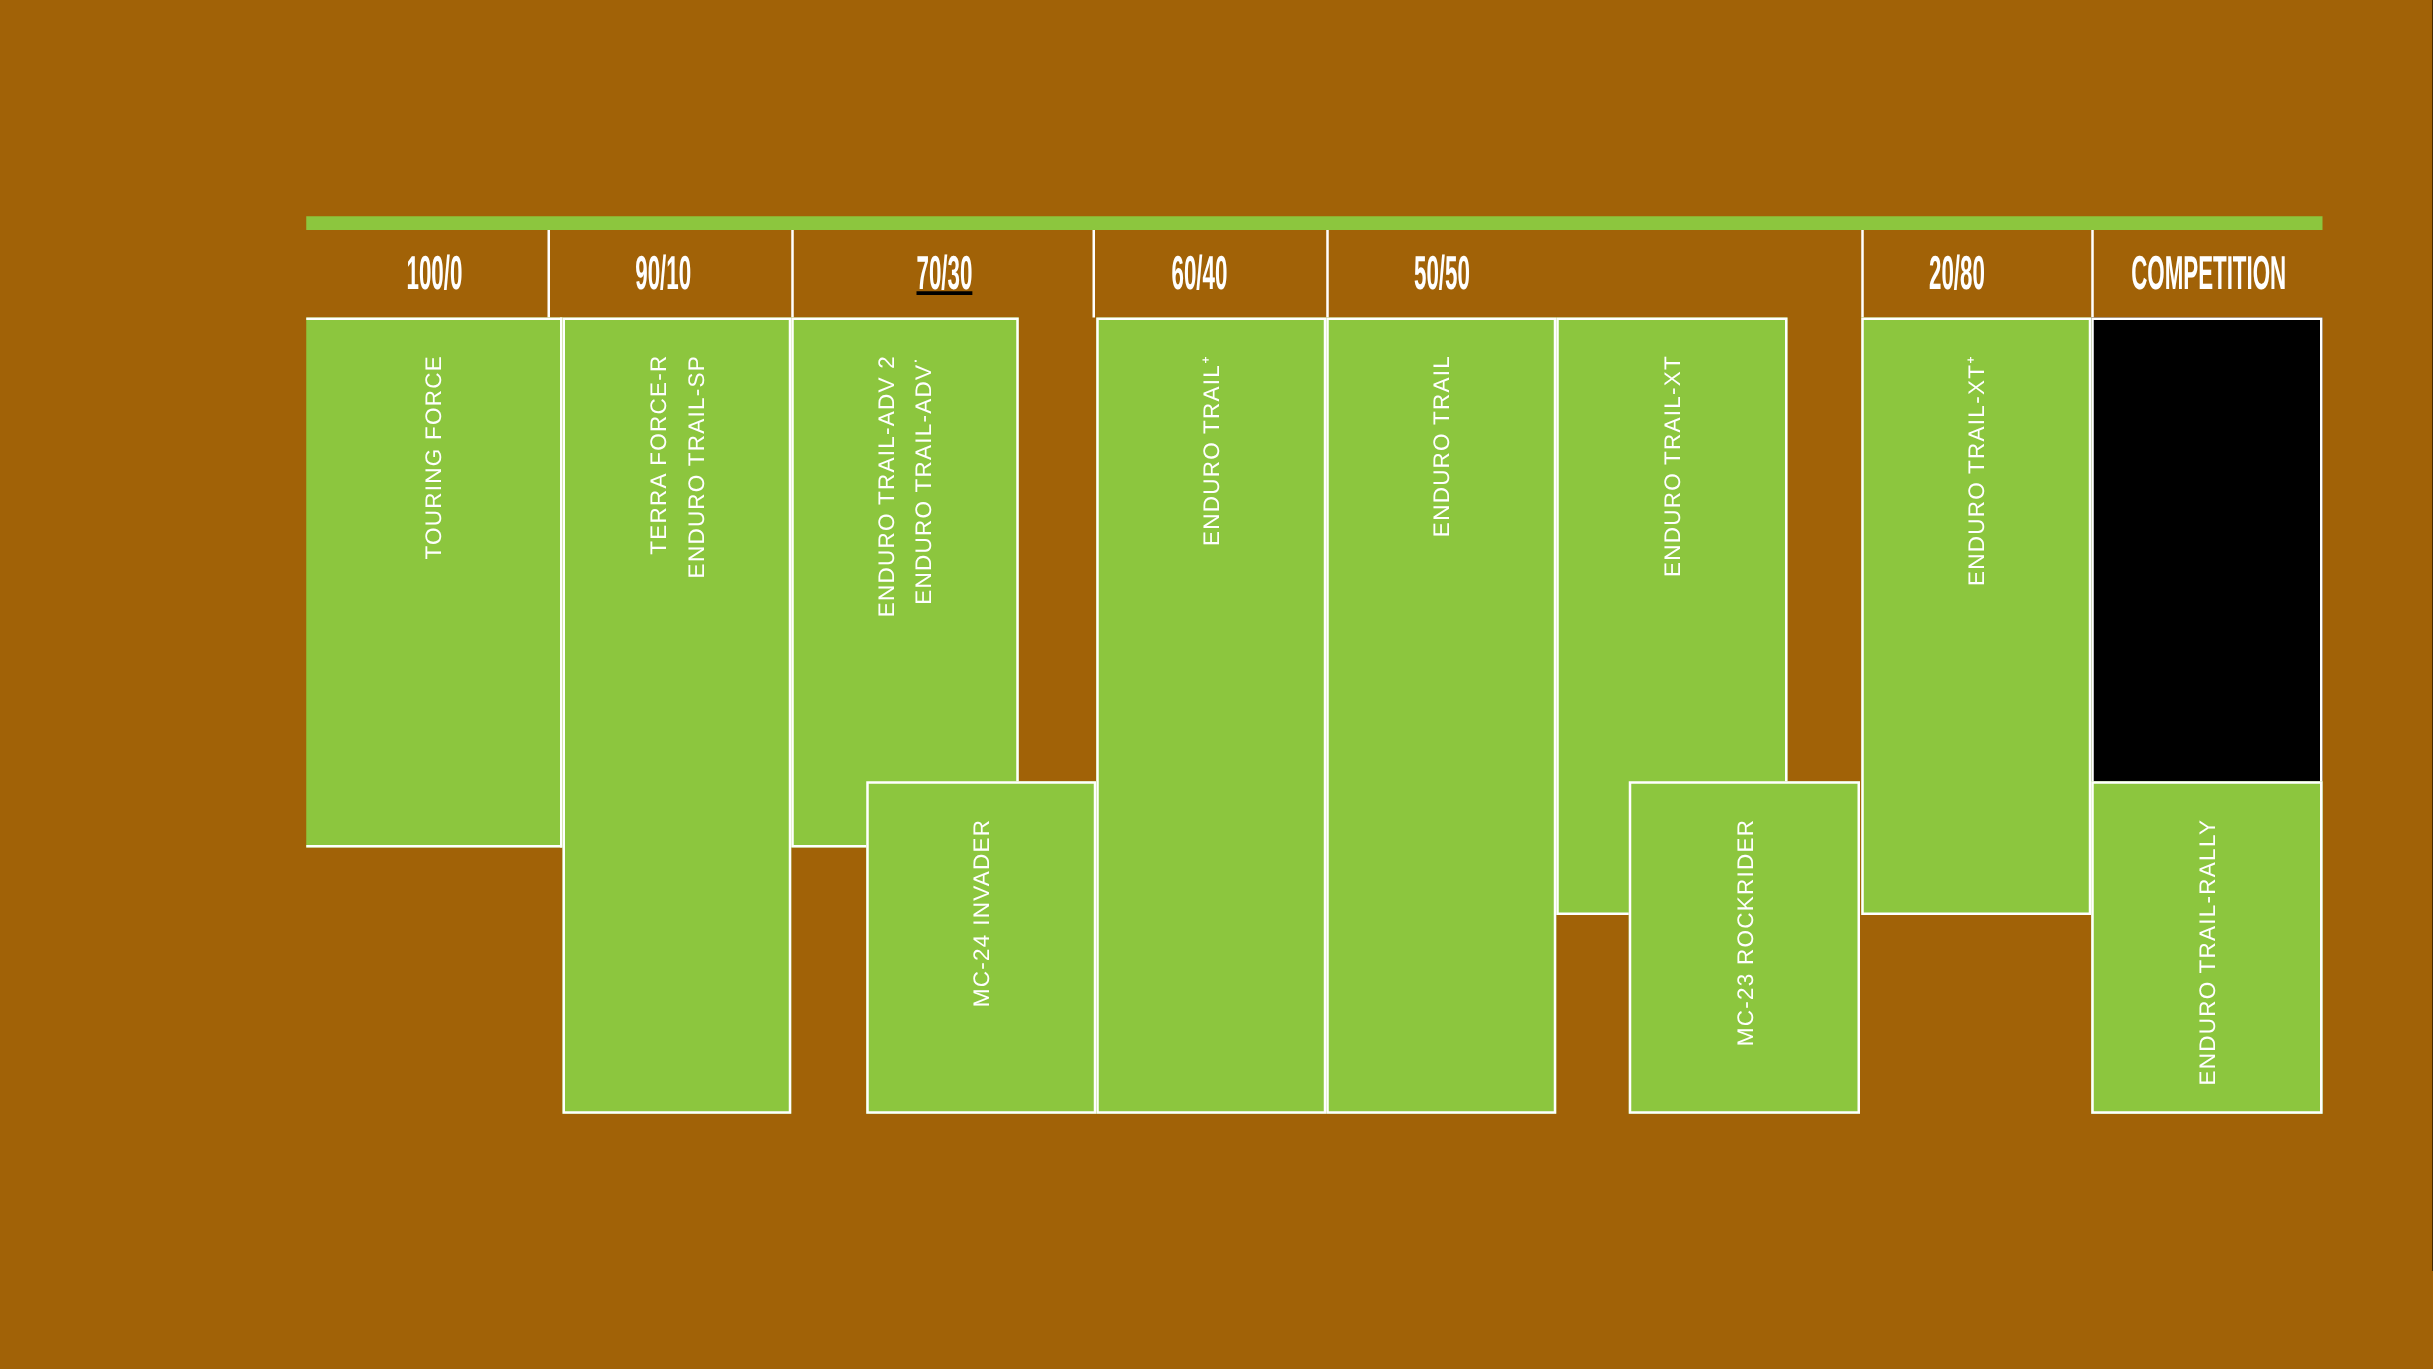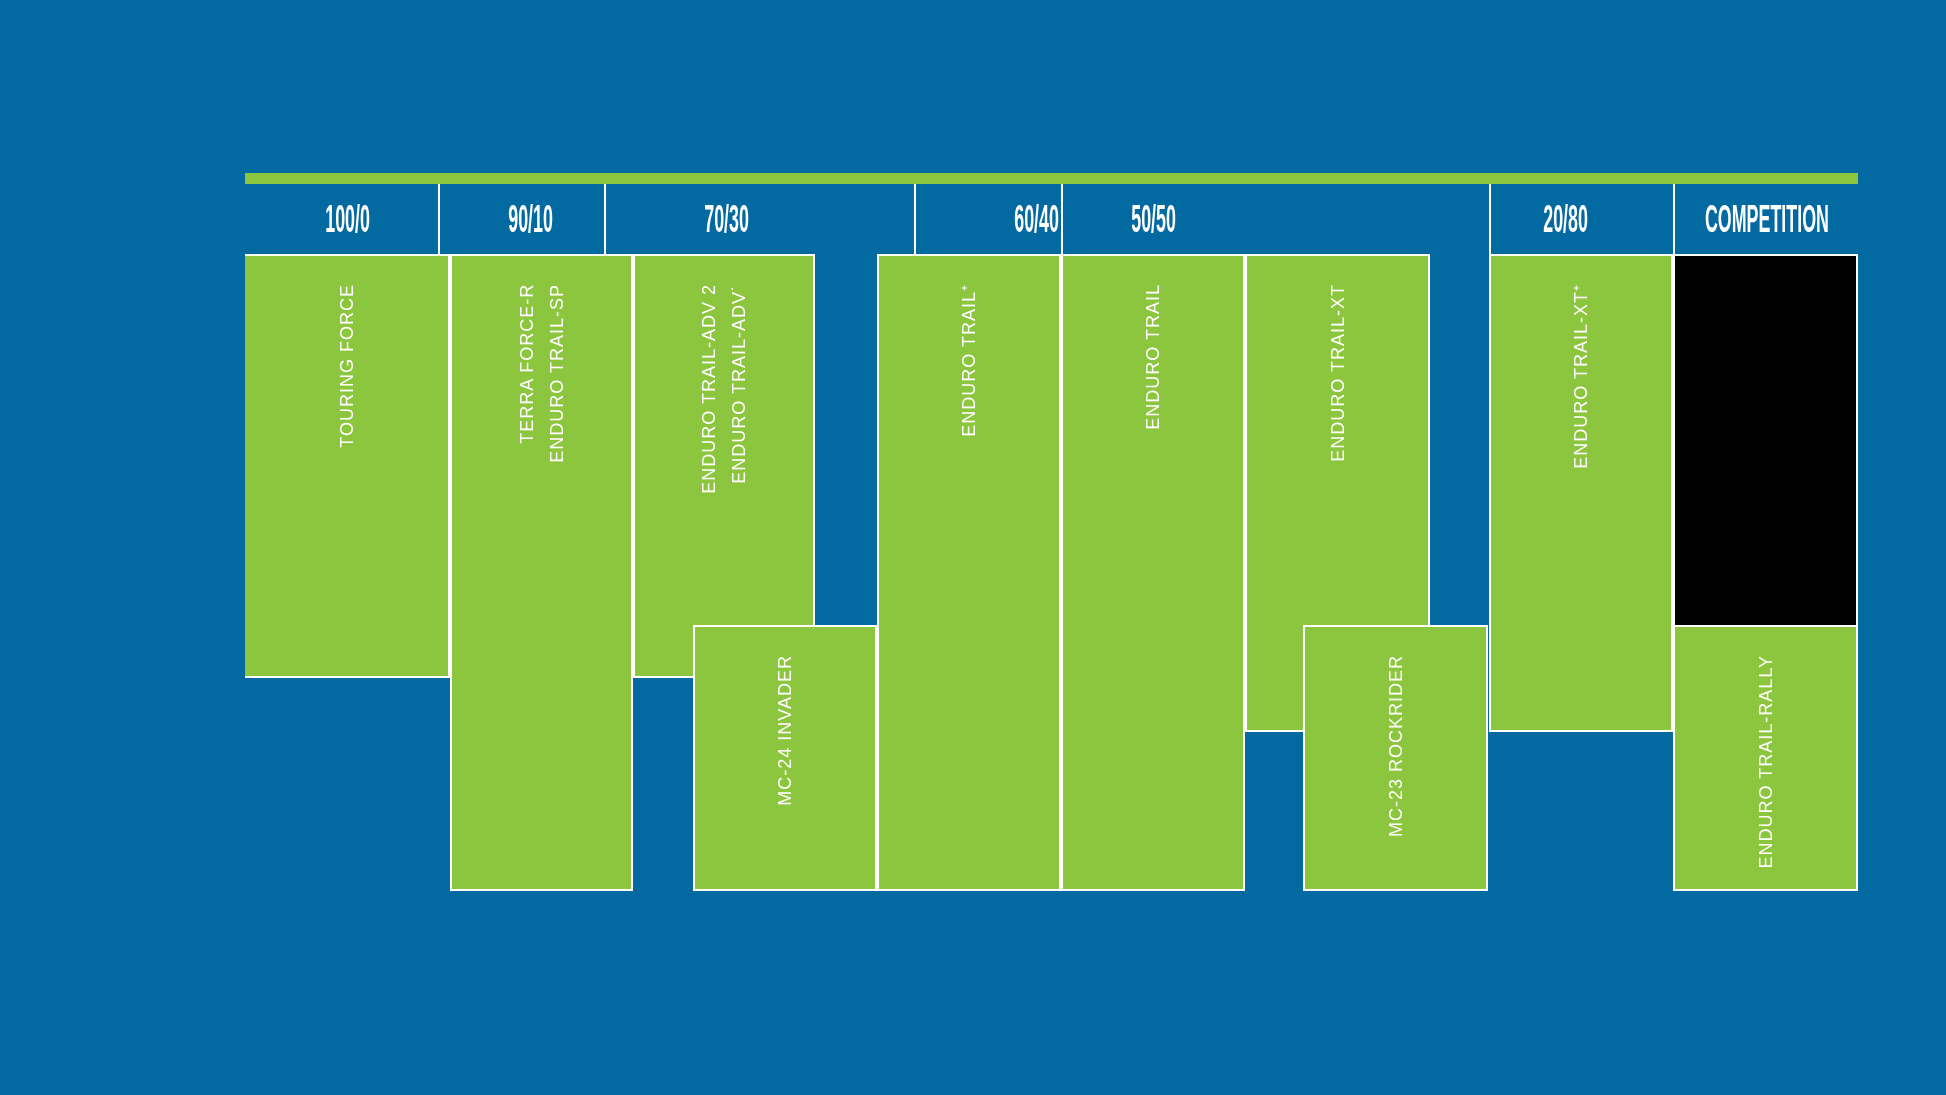--- a/index.html
+++ b/index.html
@@ -1,16 +1,16 @@
 <!DOCTYPE html>
 <html><head>
 <meta charset="utf-8">
 <style>
   html,body{margin:0;padding:0;background:#000;}
-  #stage{position:relative;width:1946px;height:1095px;background:#0369a1;overflow:hidden;
+  #stage{position:relative;width:1946px;height:1095px;background:#a16207;overflow:hidden;
          font-family:"Liberation Sans",sans-serif;}
 
   
   .topbar{position:absolute;left:245px;top:173px;width:1613px;height:11px;background:#8CC63E;}
 
   
   .hcell{position:absolute;top:184px;height:70px;display:flex;align-items:center;justify-content:center;
          box-sizing:border-box;}
   .hcell.divided{border-left:2px solid #fff;}
   .hlabel{color:#fff;font-weight:700;font-size:38px;letter-spacing:0;white-space:nowrap;
@@ -23,22 +23,22 @@
                  color:#fff;font-size:18px;letter-spacing:1px;line-height:30px;
                  white-space:pre-line;font-weight:400;}
   .lower{z-index:3;}
   .upper{z-index:1;}
 
   .compbox{position:absolute;box-sizing:border-box;background:#000;border:2px solid #fff;z-index:0;}
 
   
   .hc0{left:245px;width:205px;}
   .hc1{left:438px;width:183px;}
-  .hc2{left:604px;width:244px;}
-  .hc3{left:914px;width:170px;justify-content:flex-end;}
+  .hc2{left:633px;width:244px;text-decoration:underline;}
+  .hc3{left:874px;width:170px;}
   .hc4{left:1061px;width:184px;}
   .hc5{left:1245px;width:244px;}
   .hc6{left:1489px;width:152px;}
   .hc7{left:1673px;width:185px;text-align:right;}
 
   .b-touring{left:245px;top:254px;width:205px;height:424px;border-left:none;}
   .b-terra{left:450px;top:254px;width:183px;height:637px;}
   .b-adv{left:633px;top:254px;width:182px;height:424px;}
   .b-mc24{left:693px;top:625px;width:184px;height:266px;}
   .b-trailplus{left:877px;top:254px;width:184px;height:637px;}

